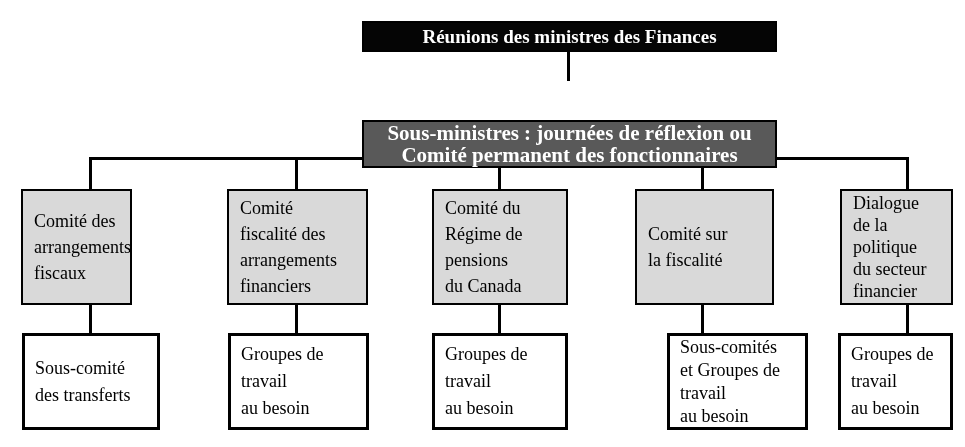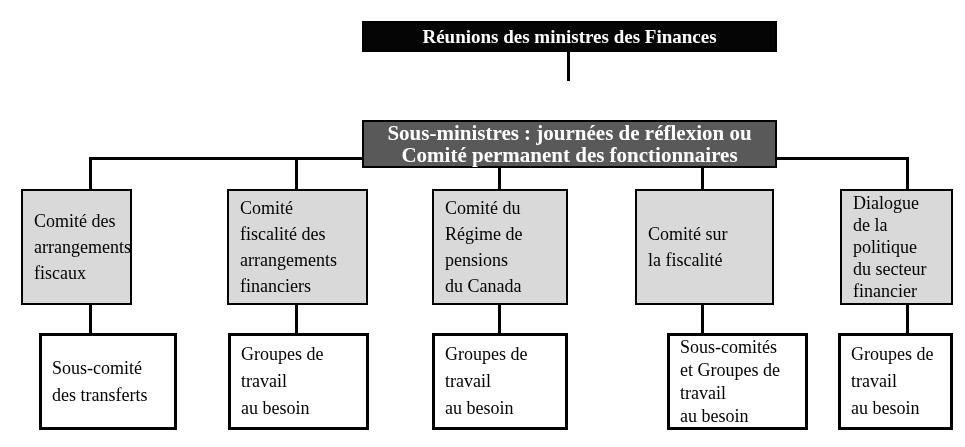--- a/index.html
+++ b/index.html
@@ -106,21 +106,21 @@
 pensions
 du Canada</div>
   <div class="box committee" style="left:635px; top:189px; width:139px; height:116px;">Comité sur
 la fiscalité</div>
   <div class="box committee tight" style="left:840px; top:189px; width:113px; height:116px;">Dialogue
 de la
 politique
 du secteur
 financier</div>
 
-  <div class="box subgroup" style="left:22px;  top:333px; width:138px; height:97px;margin-left:17px;">Sous-comité
+  <div class="box subgroup" style="left:22px;  top:333px; width:138px; height:97px;">Sous-comité
 des transferts</div>
   <div class="box subgroup" style="left:228px; top:333px; width:141px; height:97px;">Groupes de
 travail
 au besoin</div>
   <div class="box subgroup" style="left:432px; top:333px; width:136px; height:97px;">Groupes de
 travail
 au besoin</div>
   <div class="box subgroup tight" style="left:633px; top:333px; width:141px; height:97px;margin-left:34px;">Sous-comités
 et Groupes de
 travail

